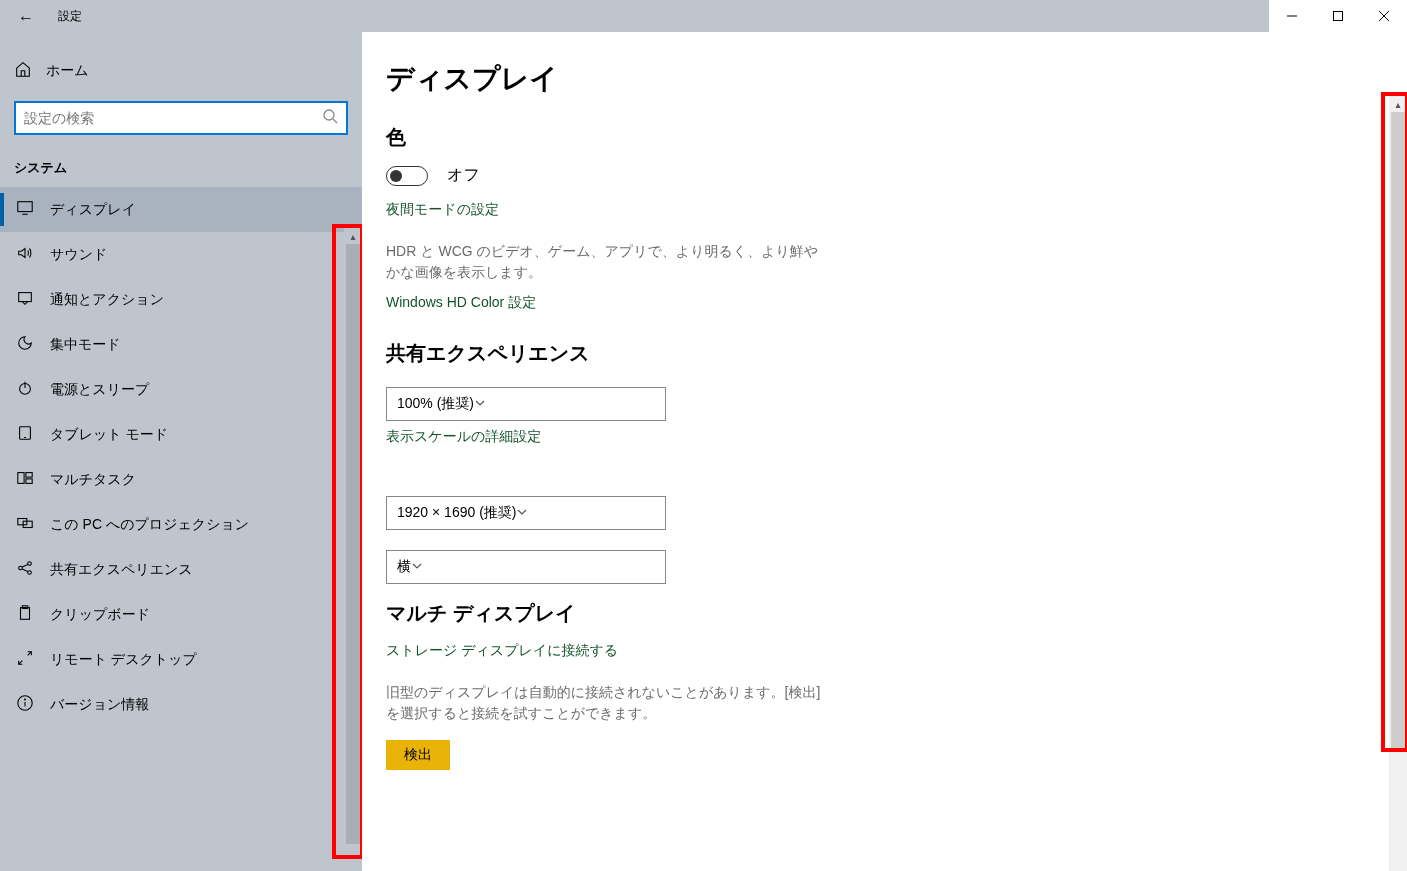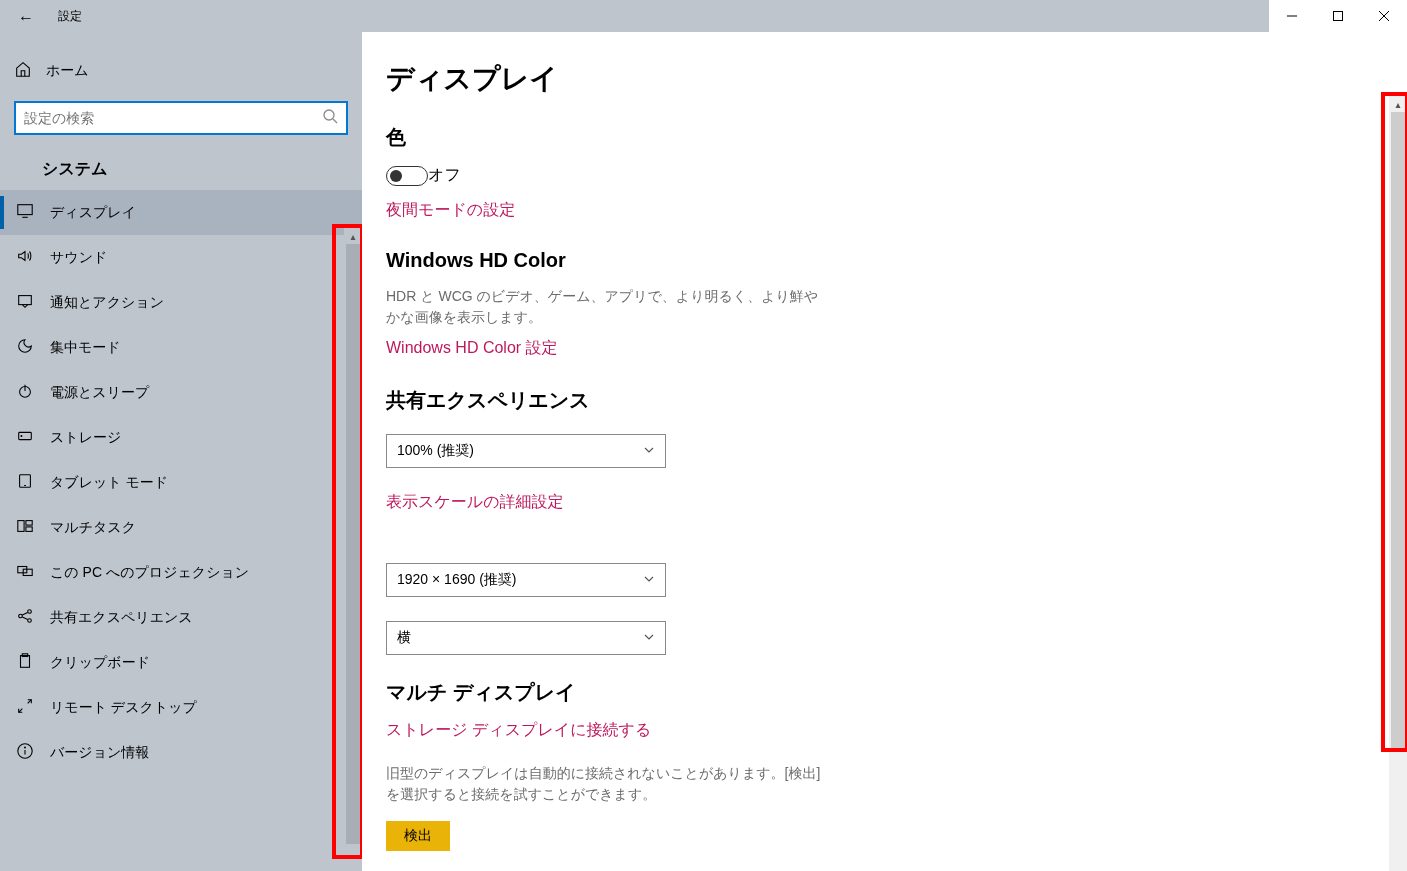--- a/index.html
+++ b/index.html
@@ -13,43 +13,43 @@
     .win-btn svg { width: 10px; height: 10px; }
 
     .content { flex: 1; display: flex; overflow: hidden; }
 
     .sidebar { width: 362px; background: #bec5cd; display: flex; flex-direction: column; position: relative; padding-top: 18px; }
     .home-row { display: flex; align-items: center; gap: 14px; padding: 10px 14px; font-size: 14px; }
     .home-row svg { width: 18px; height: 18px; }
     .search-box { margin: 10px 14px 14px 14px; border: 2px solid #0078d4; background: #fff; display: flex; align-items: center; height: 34px; padding: 0 8px; gap: 35px; }
     .search-box input { border: none; outline: none; flex: 1; font-size: 14px; background: transparent; }
     .search-box svg { width: 16px; height: 16px; color: #666; }
-    .section-label { padding: 10px 14px; font-size: 16px; font-weight: 600; margin-left: 28px; }
+    .section-label { padding: 10px 14px; font-size: 13px; font-weight: 600; }
     .nav-list { display: flex; flex-direction: column; }
     .nav-item { display: flex; align-items: center; gap: 16px; padding: 12px 14px 12px 16px; font-size: 14px; position: relative; }
     .nav-item svg { width: 18px; height: 18px; flex-shrink: 0; }
     .nav-item.active { background: #a9b3bf; }
     .nav-item.active::before { content: ""; position: absolute; left: 0; top: 6px; bottom: 6px; width: 4px; background: #0061a9; }
 
     .sidebar-scroll-highlight { position: absolute; right: -2px; top: 192px; width: 32px; height: 635px; border: 4px solid #ff0000; pointer-events: none; }
     .sidebar-scrollbar { position: absolute; right: 0; top: 196px; width: 18px; bottom: 0; background: #bec5cd; }
     .sidebar-scrollbar .up-arrow, .sidebar-scrollbar .dn-arrow { height: 16px; display:flex; align-items:center; justify-content:center; font-size:10px; color:#555; }
     .sidebar-scrollbar .thumb { position: absolute; top: 16px; left: 2px; right: 2px; height: 600px; background: #a8aeb5; }
 
     .main { flex: 1; background: #fff; display: flex; position: relative; }
     .main-left { flex: 1; padding: 28px 10px 0 24px; overflow: hidden; max-width: 790px;}
     .page-title { font-size: 28px; font-weight: 600; margin-bottom: 26px; }
     .h2 { font-size: 20px; font-weight: 600; margin-bottom: 14px; margin-top: 6px;}
     .h3 { font-size: 14px; margin-bottom: 10px; }
-    .toggle-row { display: flex; align-items: center; gap: 0; margin-bottom: 14px; }
+    .toggle-row { display: flex; align-items: center; gap: 19px; margin-bottom: 14px; }
     .toggle { width: 42px; height: 20px; border: 1px solid #333; border-radius: 10px; position: relative; }
     .toggle .knob { width: 12px; height: 12px; border-radius: 50%; background: #333; position: absolute; left: 3px; top: 3px; }
-    .link { color: #be185d; font-size: 16px; margin-bottom: 22px; display: inline-block; }
+    .link { color: #14532d; font-size: 14px; margin-bottom: 22px; display: inline-block; }
     .desc { font-size: 14px; color: #6b6b6b; margin-bottom: 10px; max-width: 440px; line-height: 1.5; }
-    .select { width: 280px; height: 34px; border: 1px solid #888; display: flex; align-items: center; justify-content: space-between; padding: 0 10px; font-size: 14px; margin-bottom: 24px; margin-top:20px;}
+    .select { width: 280px; height: 34px; border: 1px solid #888; display: flex; align-items: center; padding: 0 10px; font-size: 14px; margin-bottom: 6px; margin-top:20px;}
     .select svg { width: 12px; height: 12px; }
     .multi-h2 { font-size: 20px; font-weight: 600; margin: 16px 0 14px 0; }
     .btn-gray { display:inline-block; margin-top: 6px; padding: 6px 18px; background:#eab308; font-size:14px;}
 
     .aside { width: 272px; padding: 66px 10px 0 0; }
     .aside-h { font-size: 14px; font-weight: 600; margin-bottom: 10px; }
     .aside-p { font-size: 13px; color: #616161; line-height: 1.6; margin-bottom: 8px; }
     .aside-link { color:#0067c0; font-size:13px; display:inline-block; margin-bottom: 30px; line-height:1.6;}
 
     .main-scroll-highlight { position: absolute; right: -2px; top: 60px; width: 28px; height: 660px; border: 4px solid #ff0000; pointer-events: none; }
@@ -135,27 +135,20 @@
         </div>
         <div class="nav-item">
           <span><svg viewBox="0 0 20 20" fill="none" stroke="#000" stroke-width="1.2">
               <circle cx="10" cy="11" r="6"></circle>
               <line x1="10" y1="3" x2="10" y2="10"></line>
             </svg></span>
           <span>電源とスリープ</span>
         </div>
         <div class="nav-item">
           <span><svg viewBox="0 0 20 20" fill="none" stroke="#000" stroke-width="1.2">
-              <rect x="3" y="6" width="14" height="8" rx="1"></rect>
-              <circle cx="6" cy="10" r="0.5" fill="#000"></circle>
-            </svg></span>
-          <span>ストレージ</span>
-        </div>
-        <div class="nav-item">
-          <span><svg viewBox="0 0 20 20" fill="none" stroke="#000" stroke-width="1.2">
               <rect x="4" y="3" width="12" height="14" rx="1"></rect>
               <line x1="9" y1="15" x2="11" y2="15"></line>
             </svg></span>
           <span>タブレット モード</span>
         </div>
         <div class="nav-item">
           <span><svg viewBox="0 0 20 20" fill="none" stroke="#000" stroke-width="1.2">
               <rect x="2" y="4" width="7" height="12"></rect>
               <rect x="11" y="4" width="7" height="5"></rect>
               <rect x="11" y="11" width="7" height="5"></rect>
@@ -218,21 +211,20 @@
 
       <div class="h2">色</div>
       <div class="toggle-row">
         <div class="toggle">
             <div class="knob"></div>
           </div>
         <span>オフ</span>
       </div>
       <a class="link">夜間モードの設定</a>
 
-      <div class="h2">Windows HD Color</div>
       <div class="desc">HDR と WCG のビデオ、ゲーム、アプリで、より明るく、より鮮やかな画像を表示します。</div>
       <a class="link">Windows HD Color 設定</a>
 
       <div class="h2">共有エクスペリエンス</div>
 
       <div class="select">
         <span>100% (推奨)</span>
         <span><svg viewBox="0 0 12 12" fill="none" stroke="#555" stroke-width="1.2">
               <path d="M2 4l4 4 4-4"></path>
             </svg></span>

